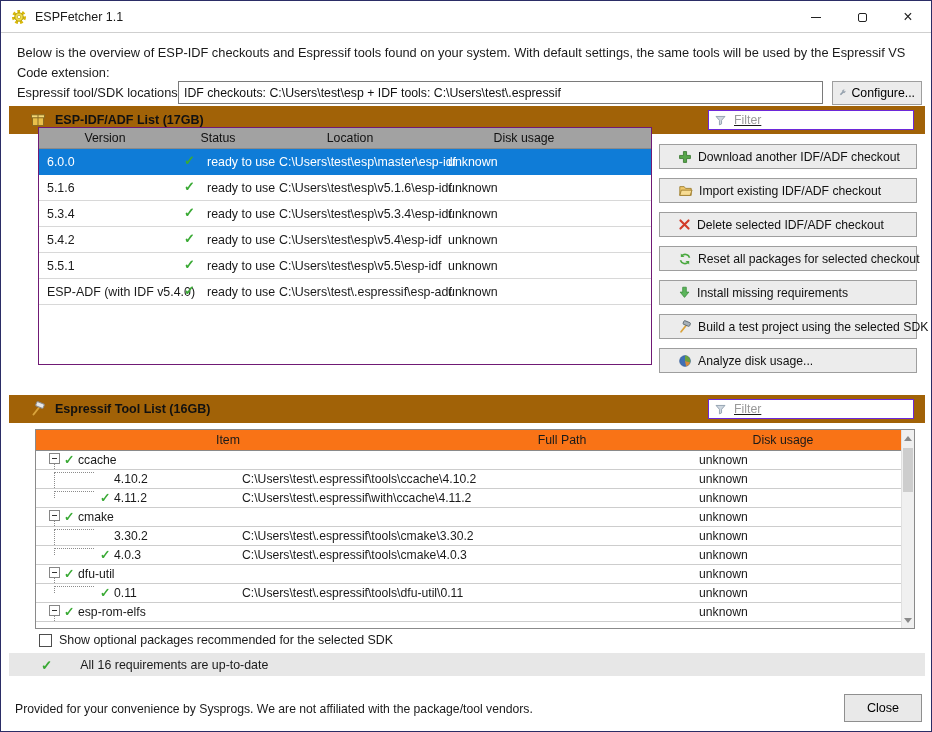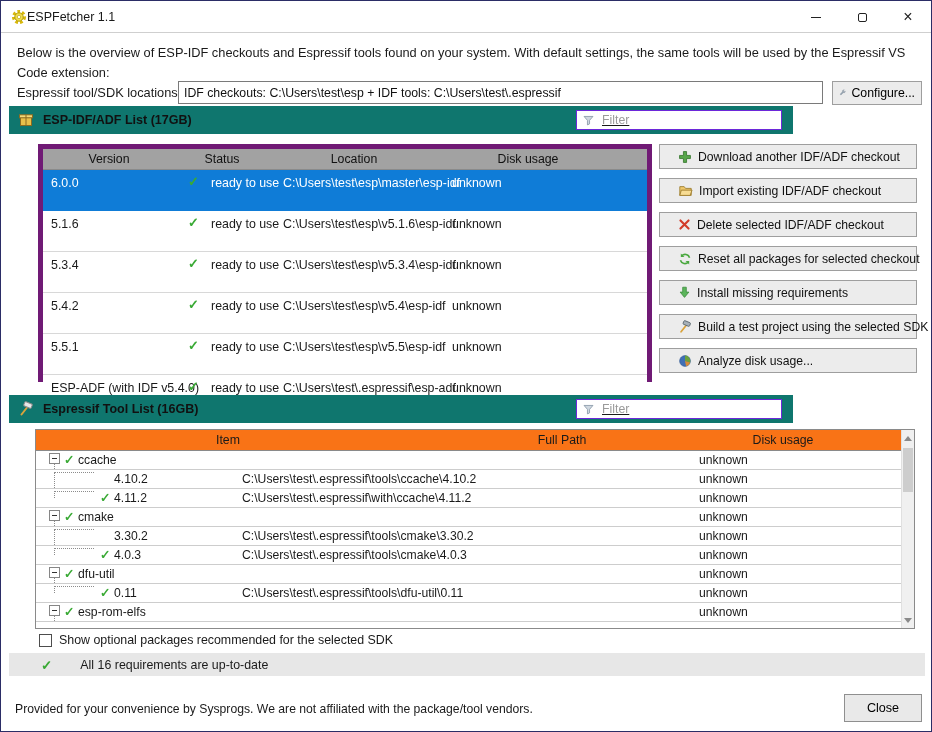--- a/index.html
+++ b/index.html
@@ -13,21 +13,21 @@
     position:relative; width:932px; height:732px;
     background:#fff; border:1px solid #2b2d66; overflow:hidden;
   }
   
   .titlebar {
     position:absolute; left:0; top:0; width:100%; height:32px;
     display:flex; align-items:center; background:#fff;
     border-bottom:1px solid #cfcfcf;
   }
   .titlebar .app-icon { margin-left:10px; width:16px; height:16px; }
-  .titlebar .title { margin-left:0; font-size:12.5px; }
+  .titlebar .title { margin-left:8px; font-size:12.5px; }
   .win-controls { position:absolute; right:0; top:0; height:32px; display:flex; }
   .win-btn { width:46px; height:32px; display:flex; align-items:center; justify-content:center; }
   .glyph-min  { width:10px; height:1px; background:#222; }
   .glyph-max  { width:9px; height:9px; border:1px solid #222; border-radius:2px; }
   .glyph-close{ font-size:16px; line-height:1; color:#222; }
   
   .intro { position:absolute; left:16px; top:42px; width:898px; line-height:1.55; font-size:12.8px; }
   .locrow-label { position:absolute; left:16px; top:84px; font-size:12.8px; }
   .loc-input {
     position:absolute; left:177px; top:80px; width:645px; height:23px;
@@ -35,47 +35,47 @@
     font-size:12.3px; padding:0 5px; color:#111; background:#fff;
   }
   .configure-btn {
     position:absolute; left:831px; top:80px; width:90px; height:24px;
     background:#ececec; border:1px solid #9e9e9e;
     display:flex; align-items:center; justify-content:center; gap:5px;
     font-family:"Liberation Sans",sans-serif; font-size:12.3px; cursor:pointer;
   }
   
   .sec-header {
-    position:absolute; left:8px; width:784px; height:28px; background:#0f766e;
-    display:flex; align-items:center;
+    position:absolute; left:8px; width:916px; height:28px; background:#a16207;
+    display:flex; align-items:center;padding-left:12px;
   }
   .sec1 { top:105px; } .sec2 { top:394px; }
   .sec-header .sec-icon { margin-left:9px; width:16px; height:16px; }
   .sec-header .sec-title { margin-left:9px; font-weight:bold; font-size:12.5px; color:#111; }
   .filterbox {
     position:absolute; right:11px; top:4px; width:206px; height:20px;
     background:#fff; border:1px solid #6d28d9; display:flex; align-items:center;text-decoration:underline;
   }
   .filterbox svg { margin-left:5px; flex:0 0 auto; }
   .filterbox input {
     flex:1; border:none; outline:none; height:16px; margin-left:5px;
     font-family:"Liberation Sans",sans-serif; font-size:12.3px; color:#333; background:transparent;
   }
   .filterbox input::placeholder { color:#9a9a9a; }
   
   .idftable {
-    position:absolute; left:37px; top:143px; width:614px; height:238px;
-    border:5px solid #701a75; background:#fff;
+    position:absolute; left:37px; top:126px; width:614px; height:238px;
+    border:1px solid #701a75; background:#fff;
   }
   .thead {
     position:relative; height:21px; background:#a2a2a2; border-bottom:1px solid #8a8a8a;
     font-size:12.3px; color:#111;
   }
   .thead span { position:absolute; top:3px; transform:translateX(-50%); white-space:nowrap; }
-  .trow { position:relative; height:41px; border-bottom:1px solid #d8d8d8; font-size:12.4px; background:#fff; }
+  .trow { position:relative; height:26px; border-bottom:1px solid #d8d8d8; font-size:12.4px; background:#fff; }
   .trow span { position:absolute; top:6px; white-space:nowrap; }
   .c-ver  { left:8px; }
   .c-check{ left:145px; top:4px !important; color:#3aaa35; font-weight:bold; font-size:13px; }
   .c-status { left:168px; }
   .c-loc  { left:240px;text-align:center; }
   .c-disk { left:409px; }
   .trow.selected { background:#0f7cd7; color:#fff; border-bottom-color:#0f7cd7; }
   
   .btncol { position:absolute; left:658px; top:143px; width:258px; }
   .action-btn {

